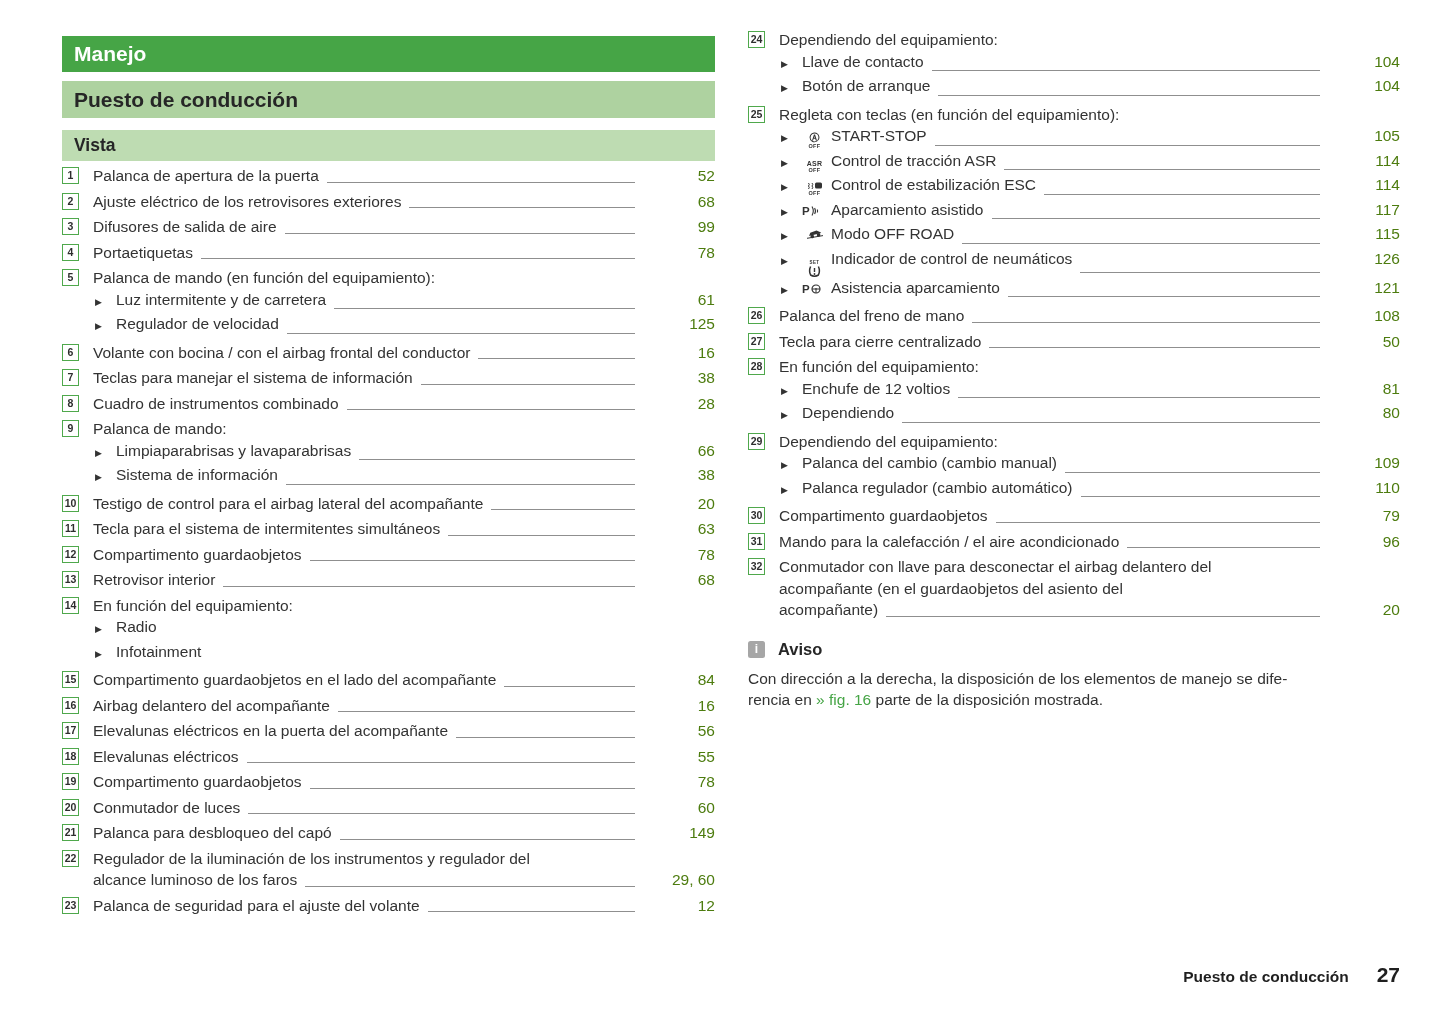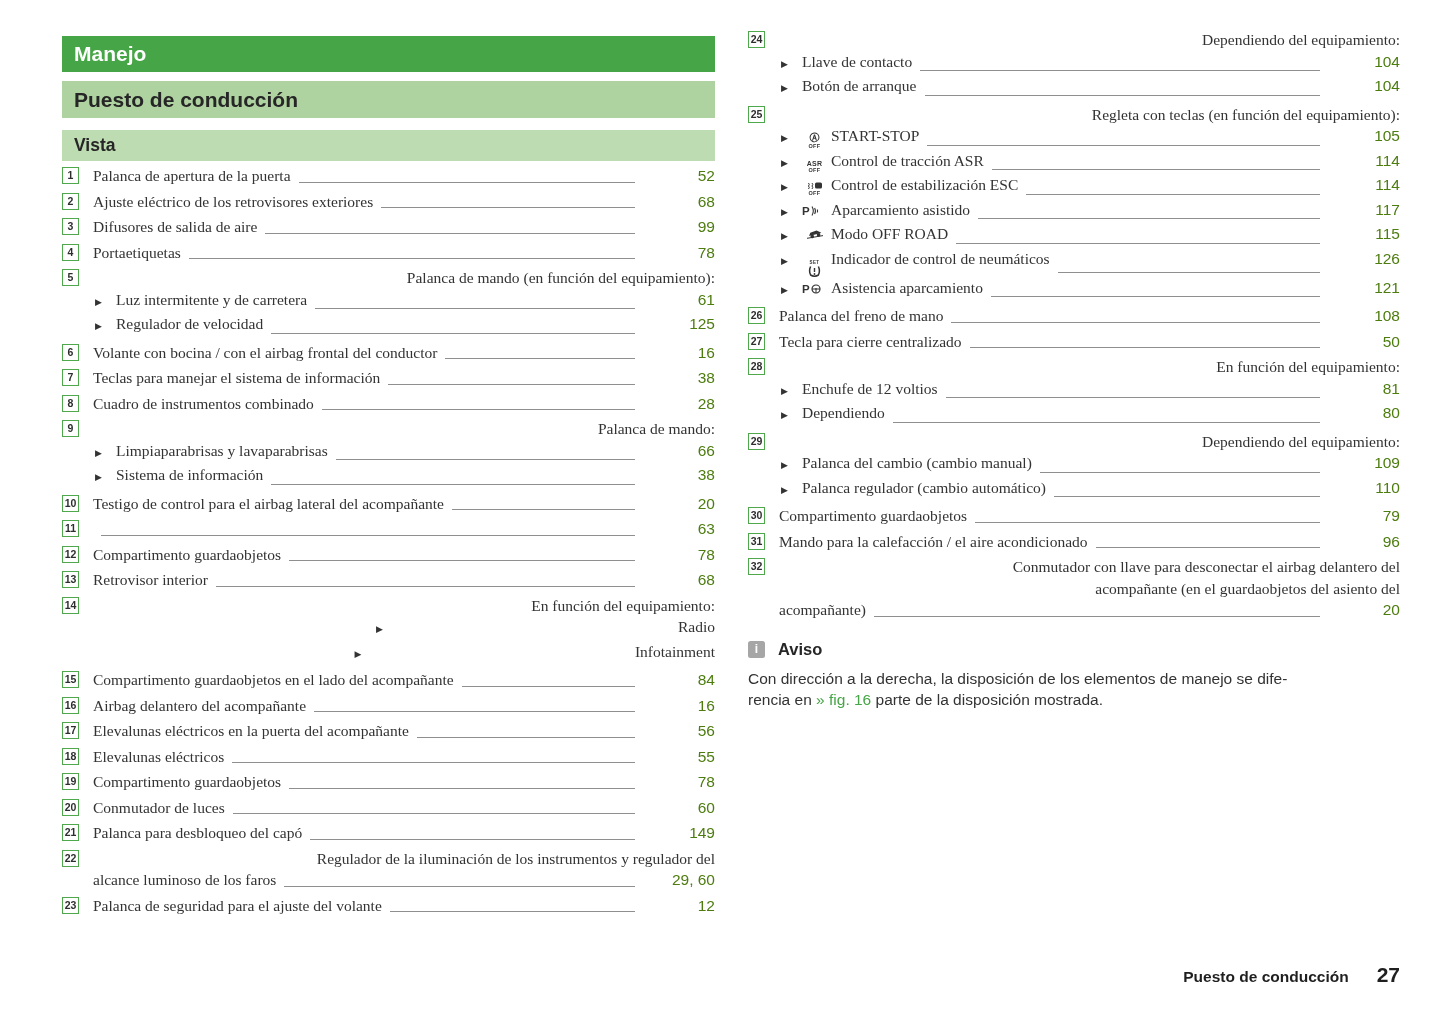--- a/index.html
+++ b/index.html
@@ -7,29 +7,29 @@
         font-family:"Liberation Sans","DejaVu Sans",sans-serif;color:#333333;}
   .col{position:absolute;}
   .col-left{left:62px;top:36px;width:653px;}
   .col-right{left:748px;top:25px;width:652px;}
 
   .bar{font-weight:bold;display:flex;align-items:center;padding:15px 12px;box-sizing:border-box;}
   .bar-chapter{background:#46a546;color:#ffffff;height:36px;font-size:21px;margin-bottom:9px;}
   .bar-section{background:#aed2a0;color:#262626;height:37px;font-size:21px;margin-bottom:11px;}
   .bar-sub{background:#bedcb2;color:#262626;height:31px;font-size:17.5px;margin-bottom:3px;margin-top:12px;}
 
-  .row{display:flex;align-items:baseline;line-height:21.5px;font-size:15.5px;justify-content:space-between;}
+  .row{display:flex;align-items:baseline;line-height:21.5px;font-size:15.5px;}
   .row.main{margin-top:4px;}
   .numbox{width:17px;height:17px;border:1.5px solid #4fa84c;box-sizing:border-box;background:#fff;
           display:inline-flex;align-items:center;justify-content:center;
           font-size:10.5px;font-weight:bold;color:#2e2e2e;flex:none;align-self:center;margin-right:14px;}
   .spacer-head{width:31px;flex:none;}
   .spacer-sub{width:33px;flex:none;}
   .arrow{width:21px;flex:none;font-size:9px;color:#333;}
-  .txt{white-space:nowrap;font-family:Liberation Serif, serif;}
+  .txt{white-space:nowrap;}
   .leader{flex:1;min-width:14px;border-bottom:1.2px solid #8f8f8f;align-self:flex-end;margin:0 10px 4px 8px;}
   .pg{flex:none;min-width:70px;text-align:right;color:#4d7c0f;}
 
   .ic{flex:none;align-self:center;display:inline-flex;flex-direction:column;align-items:center;
       justify-content:center;width:25px;margin-right:4px;line-height:1;color:#333;}
   .ic .l1{font-size:10px;font-weight:bold;font-family:"DejaVu Sans",sans-serif;}
   .ic .l1t{font-size:7px;font-weight:bold;letter-spacing:0.2px;}
   .ic .l2{font-size:5.5px;font-weight:bold;letter-spacing:0.3px;margin-top:1px;}
   .ic .lset{font-size:4.5px;font-weight:bold;letter-spacing:0.4px;margin-bottom:0.5px;}
   .icrow{flex:none;align-self:center;display:inline-flex;flex-direction:row;align-items:center;
@@ -142,20 +142,21 @@
           <span class="pg">38</span>
         </div>
         <div class="row main">
           <span class="numbox">10</span>
           <span class="txt">Testigo de control para el airbag lateral del acompañante</span>
           <span class="leader"></span>
           <span class="pg">20</span>
         </div>
         <div class="row main">
           <span class="numbox">11</span>
+          <span class="txt">Tecla para el sistema de intermitentes simultáneos</span>
           <span class="leader"></span>
           <span class="pg">63</span>
         </div>
         <div class="row main">
           <span class="numbox">12</span>
           <span class="txt">Compartimento guardaobjetos</span>
           <span class="leader"></span>
           <span class="pg">78</span>
         </div>
         <div class="row main">

